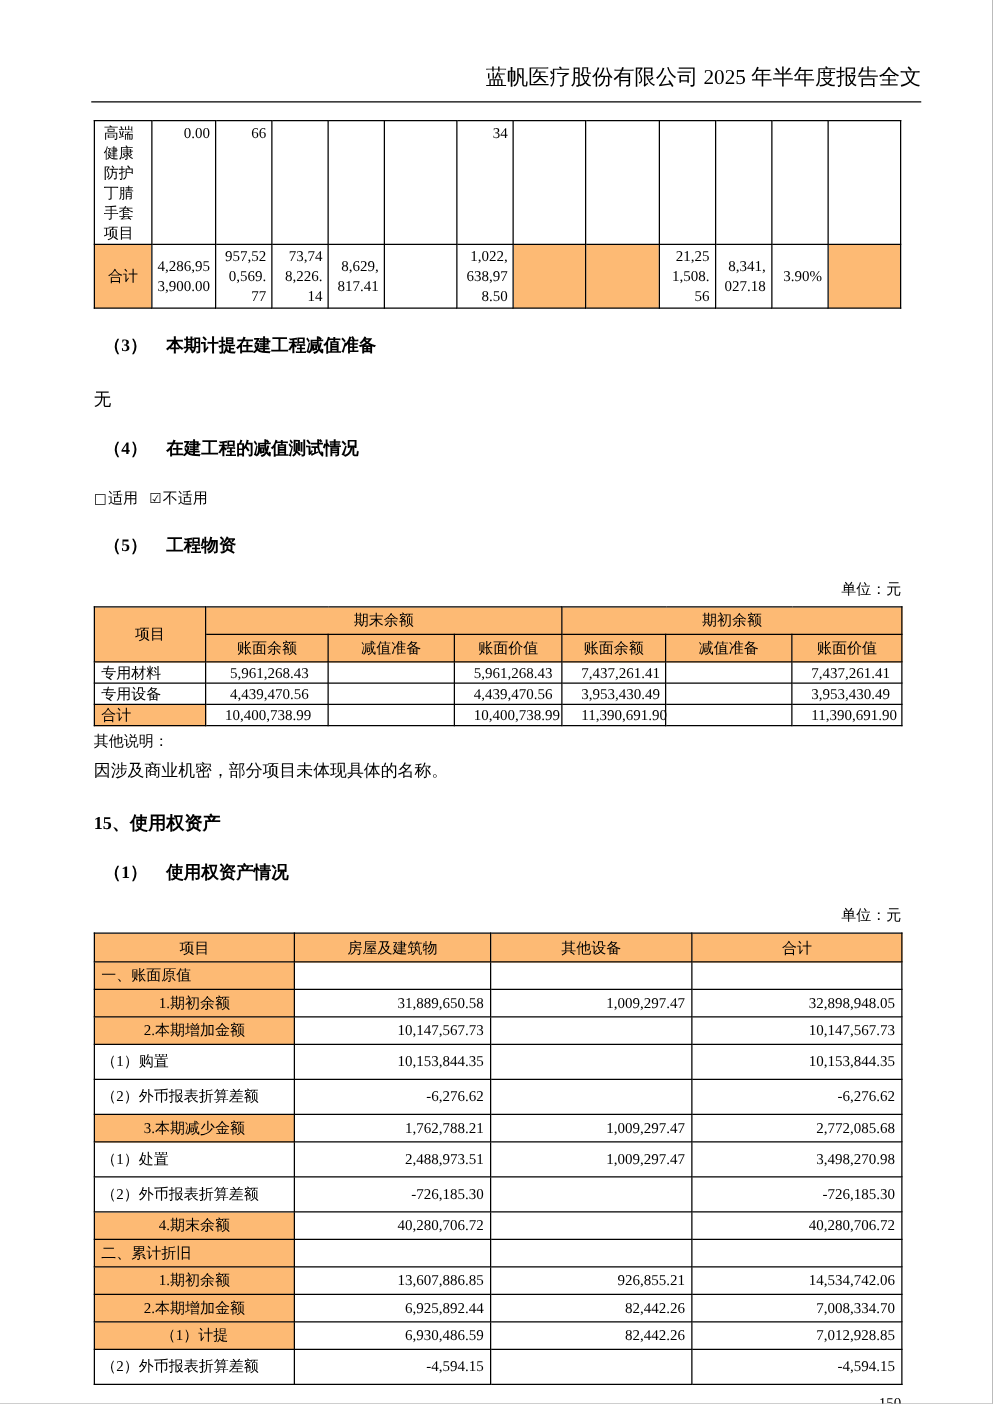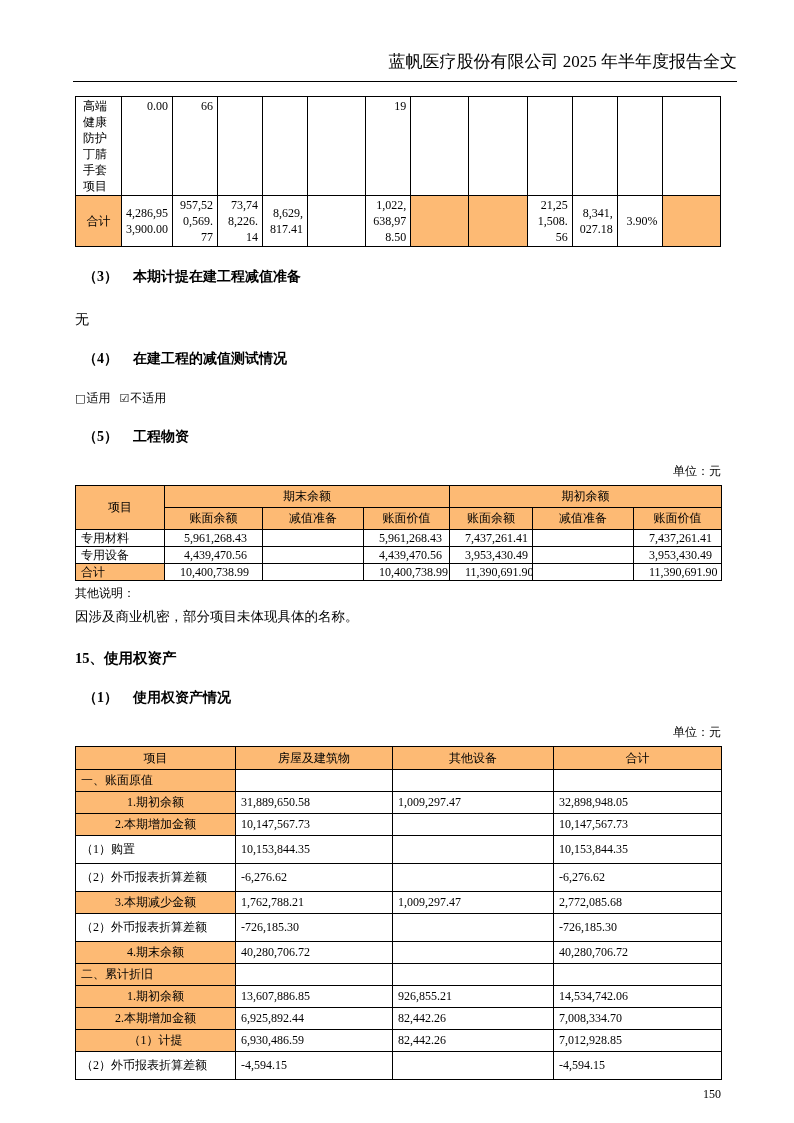--- a/index.html
+++ b/index.html
@@ -47,21 +47,21 @@
   .t2 .c-num   { text-align:right; padding:0 15px; }
 
   
   .t3 { margin-top:5px; width:646px; font-size:12px; }
   .t3 th, .t3 td { line-height:15px; vertical-align:middle; }
   .t3 thead th { height:23px; text-align:center; }
   .t3 td { height:28px; }
   .t3 tr.tall td { height:22px; }
   .t3 .c-label-left   { text-align:left; padding:0 5px; }
   .t3 .c-label-center { text-align:center; padding:0 2px; }
-  .t3 .c-num { padding:0 5px; }
+  .t3 .c-num { text-align:right; padding:0 5px; }
 
   .pagenum { margin-top:7px; text-align:right; font-size:12px; }
 </style>
 </head>
 <body>
 
 <div class="page">
 
   <div>
     <div class="hdr-title">蓝帆医疗股份有限公司 2025 年半年度报告全文</div>
@@ -87,21 +87,21 @@
         <col style="width:57px">
       </colgroup>
       <tbody id="t1-body">
           <tr class="row-top">
             <td class="c-label">高端健康防护丁腈手套项目</td>
             <td class="c-num">0.00</td>
             <td class="c-num">66</td>
             <td class="c-num"></td>
             <td class="c-num"></td>
             <td class="c-num"></td>
-            <td class="c-num">19</td>
+            <td class="c-num">34</td>
             <td class="c-num"></td>
             <td class="c-num"></td>
             <td class="c-num"></td>
             <td class="c-num"></td>
             <td class="c-num"></td>
             <td class="c-num"></td>
           </tr>
           <tr class="row-total">
             <td class="c-label shaded">合计</td>
             <td class="c-num">4,286,953,900.00</td>
@@ -262,20 +262,26 @@
             <td class="c-num"></td>
             <td class="c-num">-6,276.62</td>
           </tr>
           <tr class="tall">
             <td class="c-label-center shaded">3.本期减少金额</td>
             <td class="c-num">1,762,788.21</td>
             <td class="c-num">1,009,297.47</td>
             <td class="c-num">2,772,085.68</td>
           </tr>
           <tr class="">
+            <td class="c-label-left">（1）处置</td>
+            <td class="c-num">2,488,973.51</td>
+            <td class="c-num">1,009,297.47</td>
+            <td class="c-num">3,498,270.98</td>
+          </tr>
+          <tr class="">
             <td class="c-label-left">（2）外币报表折算差额</td>
             <td class="c-num">-726,185.30</td>
             <td class="c-num"></td>
             <td class="c-num">-726,185.30</td>
           </tr>
           <tr class="tall">
             <td class="c-label-center shaded">4.期末余额</td>
             <td class="c-num">40,280,706.72</td>
             <td class="c-num"></td>
             <td class="c-num">40,280,706.72</td>

